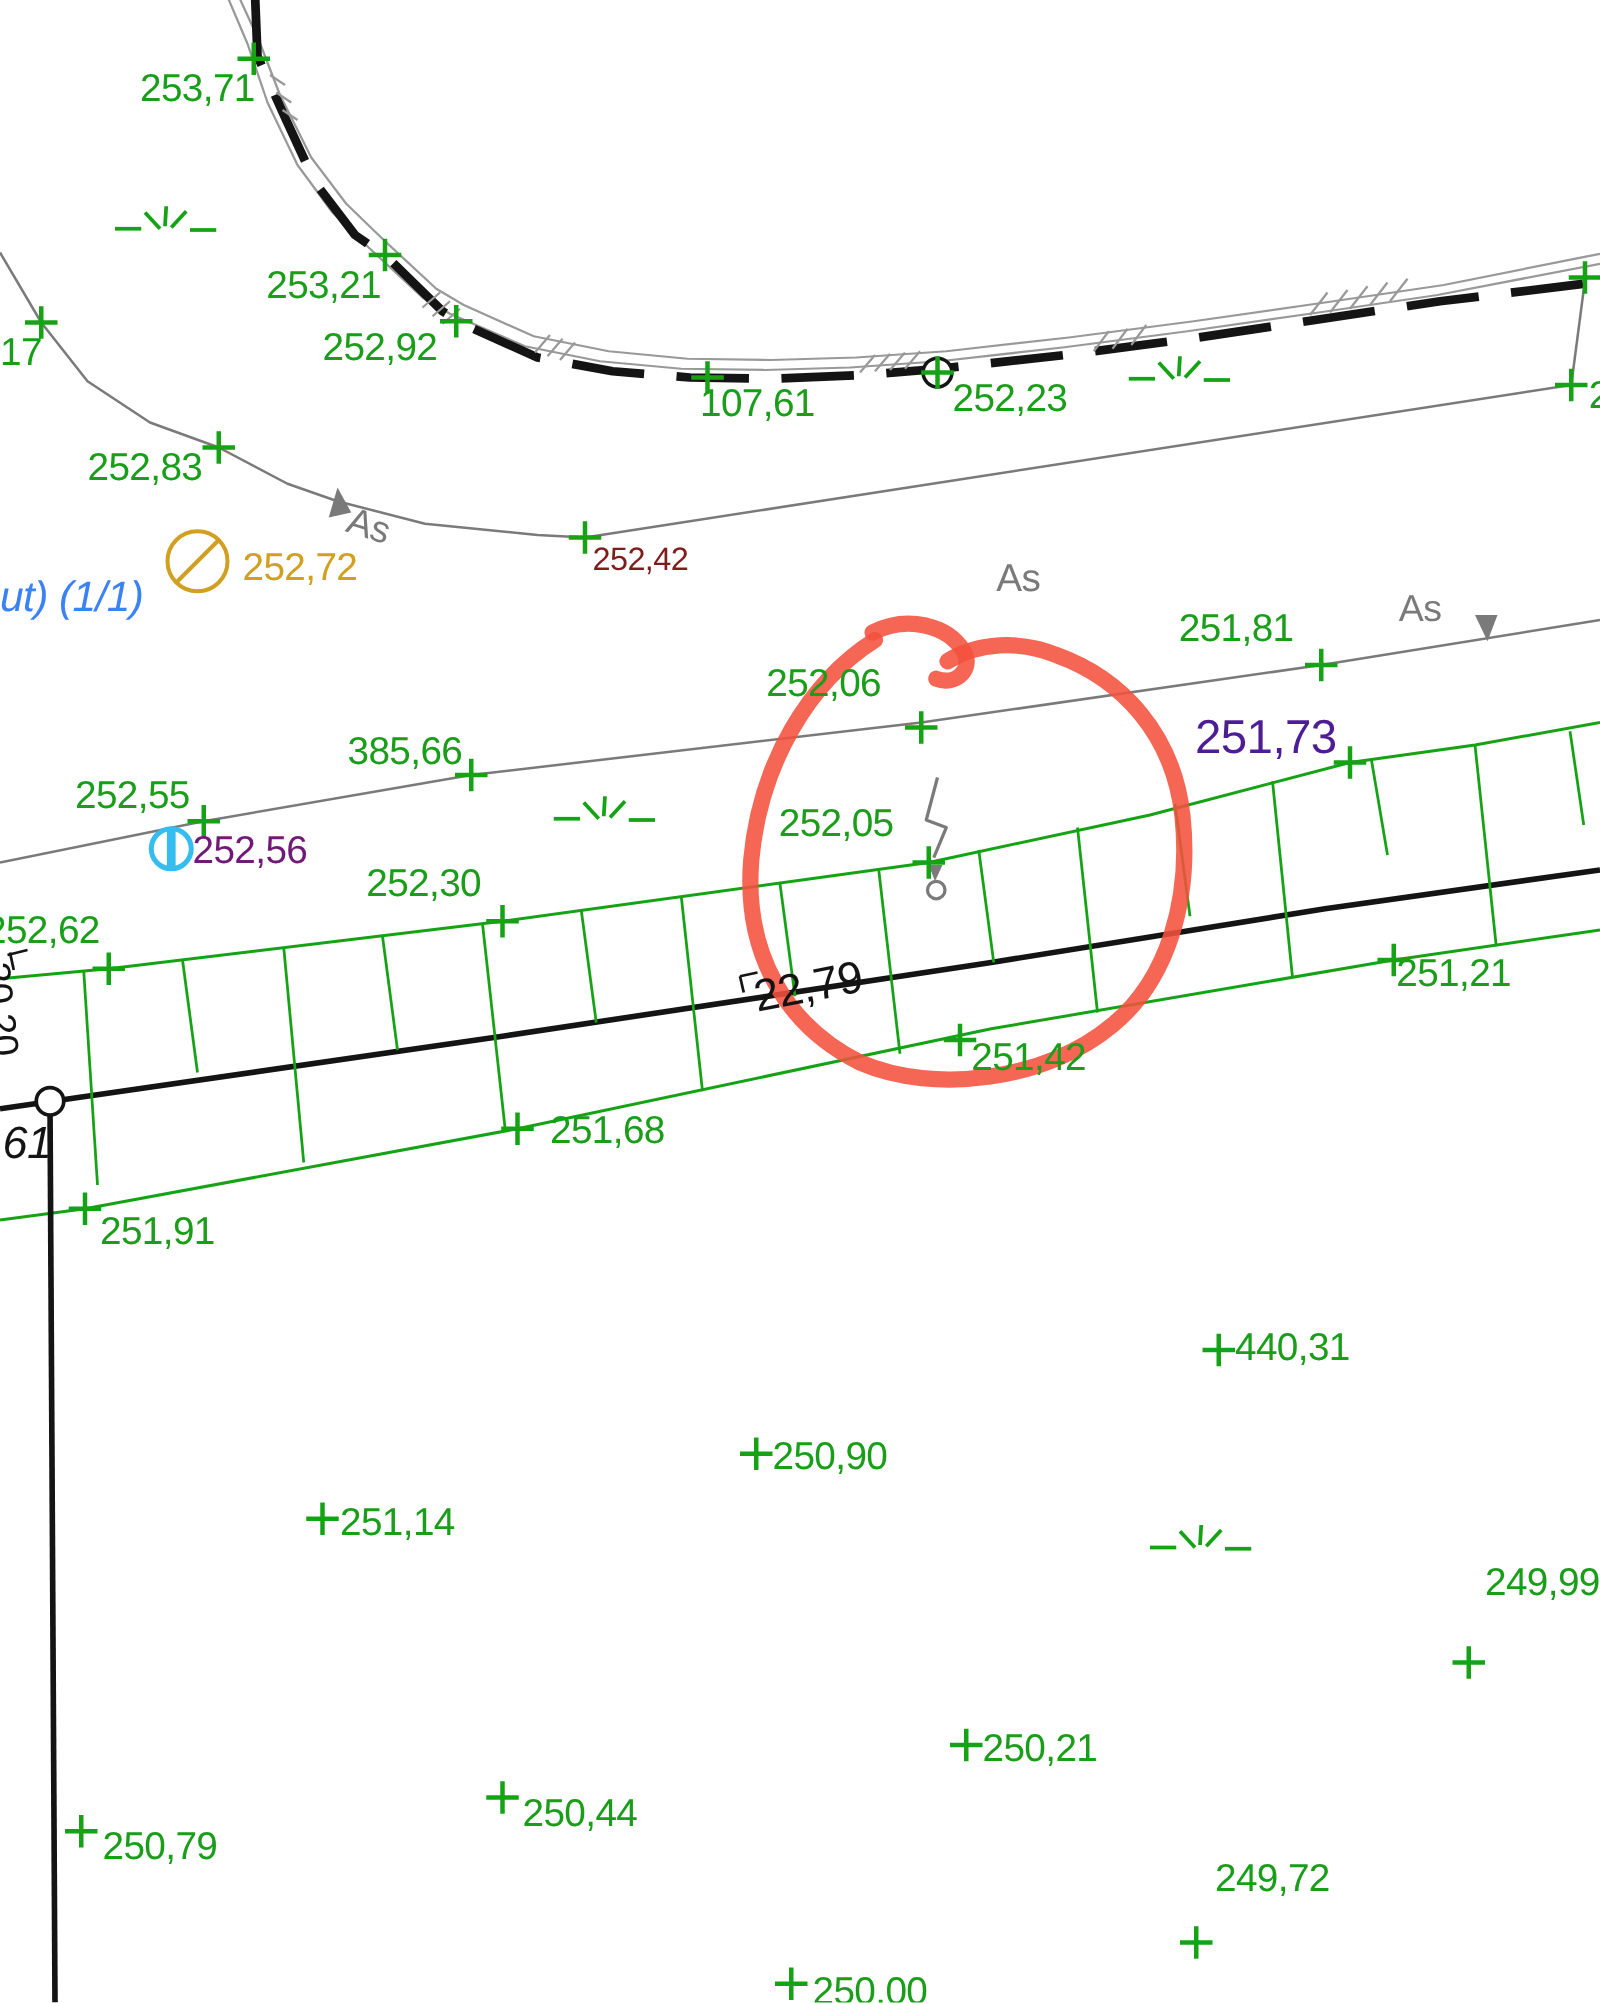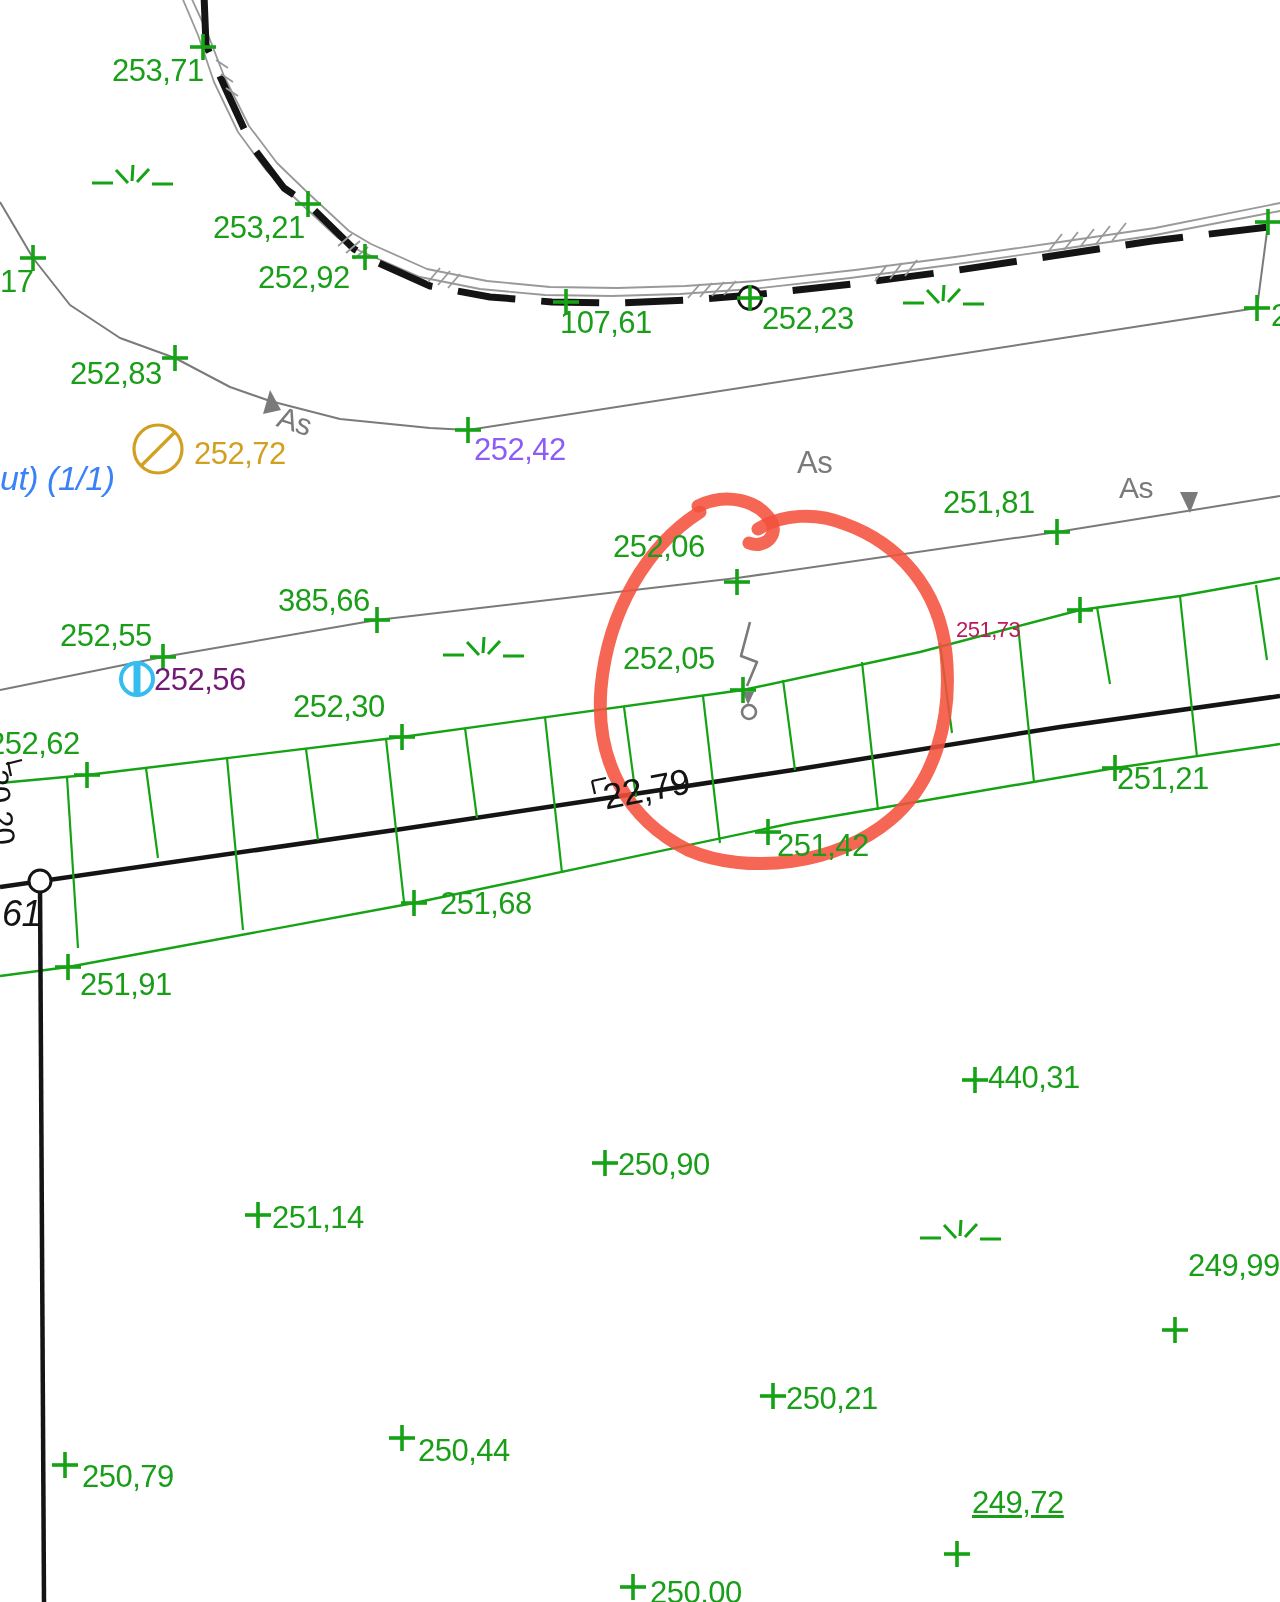--- a/index.html
+++ b/index.html
@@ -165,43 +165,43 @@
       <path d="M 698,506 C 726,492 758,500 771,521 C 779,535 765,549 749,543" fill="none" stroke="#f4513d" stroke-width="13" stroke-linecap="round" stroke-linejoin="round" opacity="0.88"></path>
     </svg>
   <div id="labels">
       <div class="lbl" style="left: 112px; top: 55px; color: rgb(26, 158, 26); font-size: 31px;">253,71</div>
       <div class="lbl" style="left: 0px; top: 266px; color: rgb(26, 158, 26); font-size: 31px;">17</div>
       <div class="lbl" style="left: 213px; top: 212px; color: rgb(26, 158, 26); font-size: 31px;">253,21</div>
       <div class="lbl" style="left: 258px; top: 262px; color: rgb(26, 158, 26); font-size: 31px;">252,92</div>
       <div class="lbl" style="left: 560px; top: 307px; color: rgb(26, 158, 26); font-size: 31px;">107,61</div>
       <div class="lbl" style="left: 762px; top: 303px; color: rgb(26, 158, 26); font-size: 31px;">252,23</div>
       <div class="lbl" style="left: 70px; top: 358px; color: rgb(26, 158, 26); font-size: 31px;">252,83</div>
-      <div class="lbl" style="left: 474px; top: 434px; color: #8b5cf6; font-size: 31px;">252,42</div>
+      <div class="lbl" style="left: 474px; top: 434px; color: #7f1d1d; font-size: 26px;">252,42</div>
       <div class="lbl" style="left: 194px; top: 438px; color: rgb(210, 160, 32); font-size: 31px;">252,72</div>
       <div class="lbl" style="left: 60px; top: 620px; color: rgb(26, 158, 26); font-size: 31px;">252,55</div>
       <div class="lbl" style="left: 154px; top: 664px; color: #701a75; font-size: 31px;">252,56</div>
       <div class="lbl" style="left: 278px; top: 585px; color: rgb(26, 158, 26); font-size: 31px;">385,66</div>
       <div class="lbl" style="left: -12px; top: 728px; color: rgb(26, 158, 26); font-size: 31px;">252,62</div>
       <div class="lbl" style="left: 293px; top: 691px; color: rgb(26, 158, 26); font-size: 31px;">252,30</div>
       <div class="lbl" style="left: 613px; top: 531px; color: rgb(26, 158, 26); font-size: 31px;">252,06</div>
       <div class="lbl" style="left: 623px; top: 643px; color: rgb(26, 158, 26); font-size: 31px;">252,05</div>
       <div class="lbl" style="left: 943px; top: 487px; color: rgb(26, 158, 26); font-size: 31px;">251,81</div>
-      <div class="lbl" style="left: 956px; top: 571px; color: #be185d; font-size: 22px; margin-top: 48px;">251,73</div>
+      <div class="lbl" style="left: 956px; top: 571px; color: #4c1d95; font-size: 38px;">251,73</div>
       <div class="lbl" style="left: 1117px; top: 763px; color: rgb(26, 158, 26); font-size: 31px;">251,21</div>
       <div class="lbl" style="left: 777px; top: 830px; color: rgb(26, 158, 26); font-size: 31px;">251,42</div>
       <div class="lbl" style="left: 428px; top: 888px; color: rgb(26, 158, 26); font-size: 31px; margin-left: 12px;">251,68</div>
       <div class="lbl" style="left: 80px; top: 969px; color: rgb(26, 158, 26); font-size: 31px;">251,91</div>
       <div class="lbl" style="left: 988px; top: 1062px; color: rgb(26, 158, 26); font-size: 31px;">440,31</div>
       <div class="lbl" style="left: 618px; top: 1149px; color: rgb(26, 158, 26); font-size: 31px;">250,90</div>
       <div class="lbl" style="left: 272px; top: 1202px; color: rgb(26, 158, 26); font-size: 31px;">251,14</div>
       <div class="lbl" style="left: 1188px; top: 1250px; color: rgb(26, 158, 26); font-size: 31px;">249,99</div>
       <div class="lbl" style="left: 786px; top: 1383px; color: rgb(26, 158, 26); font-size: 31px;">250,21</div>
       <div class="lbl" style="left: 418px; top: 1435px; color: rgb(26, 158, 26); font-size: 31px;">250,44</div>
       <div class="lbl" style="left: 82px; top: 1461px; color: rgb(26, 158, 26); font-size: 31px;">250,79</div>
-      <div class="lbl" style="left: 972px; top: 1487px; color: rgb(26, 158, 26); font-size: 31px; text-decoration: underline;">249,72</div>
+      <div class="lbl" style="left: 972px; top: 1487px; color: rgb(26, 158, 26); font-size: 31px;">249,72</div>
       <div class="lbl" style="left: 650px; top: 1577px; color: rgb(26, 158, 26); font-size: 31px;">250,00</div>
       <div class="lbl" style="left: 1271px; top: 300px; color: rgb(26, 158, 26); font-size: 31px;">2</div>
       <div class="lbl" style="left: 283px; top: 402px; color: rgb(122, 122, 122); font-size: 30px; transform: rotate(18deg);">As</div>
       <div class="lbl" style="left: 797px; top: 447px; color: rgb(122, 122, 122); font-size: 31px;">As</div>
       <div class="lbl" style="left: 1119px; top: 473px; color: rgb(122, 122, 122); font-size: 30px;">As</div>
       <div class="lbl" style="left: 0px; top: 461px; color: #3b82f6; font-size: 34px; font-style: italic;">ut) (1/1)</div>
       <div class="lbl" style="left: 2px; top: 896px; color: rgb(20, 20, 20); font-size: 36px; font-style: italic;">61</div>
       <div class="lbl" style="left: 12px; top: 768px; color: rgb(20, 20, 20); font-size: 31px; transform: rotate(84deg);">20,20</div>
       <div class="lbl" style="left: 600px; top: 780px; color: rgb(20, 20, 20); font-size: 36px; transform: rotate(-11deg);">22,79</div>
     </div>

